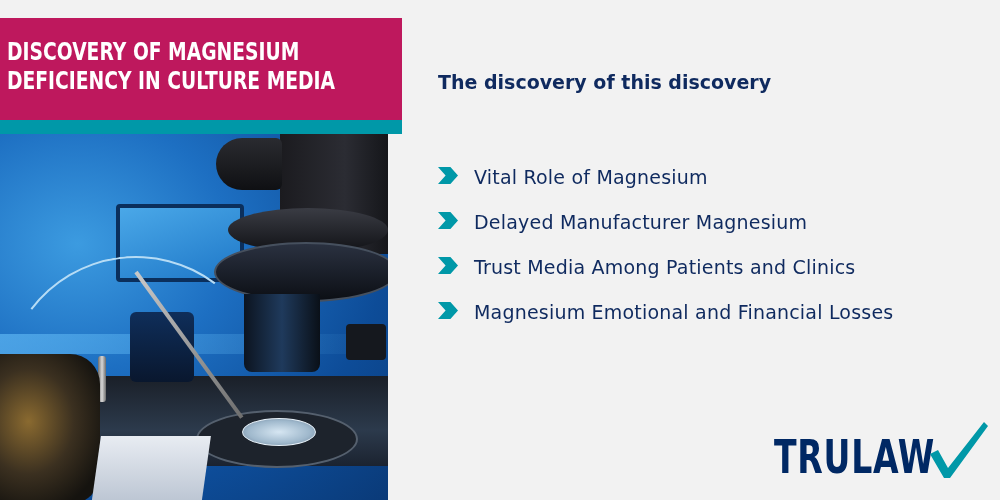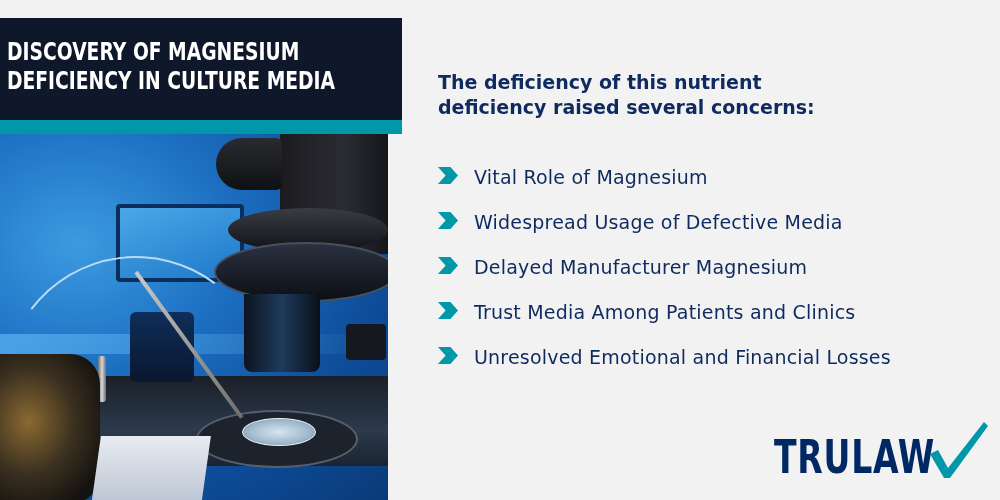--- a/index.html
+++ b/index.html
@@ -3,21 +3,21 @@
   <meta charset="utf-8">
   <style>
     html, body { margin: 0; padding: 0; }
     body {
       width: 1000px; height: 500px; overflow: hidden;
       background: #f2f2f2; position: relative;
       font-family: "Liberation Sans", sans-serif;
     }
     .title-box {
       position: absolute; left: 0; top: 18px; width: 402px; height: 102px;
-      background: #0f172a; box-sizing: border-box; padding: 20px 0 4px 7px;
+      background: #be185d; box-sizing: border-box; padding: 20px 0 4px 7px;
     }
     .title-box h1 {
       margin: 0; color: #ffffff;
       font-family: "DejaVu Sans", sans-serif; font-weight: bold;
       font-size: 24px; line-height: 29px; letter-spacing: 0px;
       transform: scaleX(0.78); transform-origin: left top; white-space: nowrap;
     }
     .title-stripe {
       position: absolute; left: 0; top: 120px; width: 402px; height: 14px;
       background: #0098a8;
@@ -163,44 +163,39 @@
   <div class="holder"></div>
   <div class="needle"></div>
   <div class="cable"></div>
   <div class="pin"></div>
   <div class="side-arm"></div>
   <div class="lamp"></div>
   <div class="white-block"></div>
 </div>
 
 <p class="intro">
-  <span>The deficiency of this nutrient</span><br>
-  <span>deficiency raised several concerns:</span>
+  <span>The discovery of this discovery</span><br>
 </p>
 
 <ul class="list">
   <li>
     <span class="chev"></span>
     <span class="label">Vital Role of Magnesium</span>
   </li>
   <li>
     <span class="chev"></span>
-    <span class="label">Widespread Usage of Defective Media</span>
-  </li>
-  <li>
-    <span class="chev"></span>
     <span class="label">Delayed Manufacturer Magnesium</span>
   </li>
   <li>
     <span class="chev"></span>
     <span class="label">Trust Media Among Patients and Clinics</span>
   </li>
   <li>
     <span class="chev"></span>
-    <span class="label">Unresolved Emotional and Financial Losses</span>
+    <span class="label">Magnesium Emotional and Financial Losses</span>
   </li>
 </ul>
 
 <div class="logo">
   <span class="word">TRULAW</span>
   <svg width="62" height="62" viewBox="0 0 62 62">
     <path d="M2 34 L10 30 L20 48 L56 2 L60 6 L22 58 L16 58 Z" fill="#0098a8"></path>
   </svg>
 </div>
 

